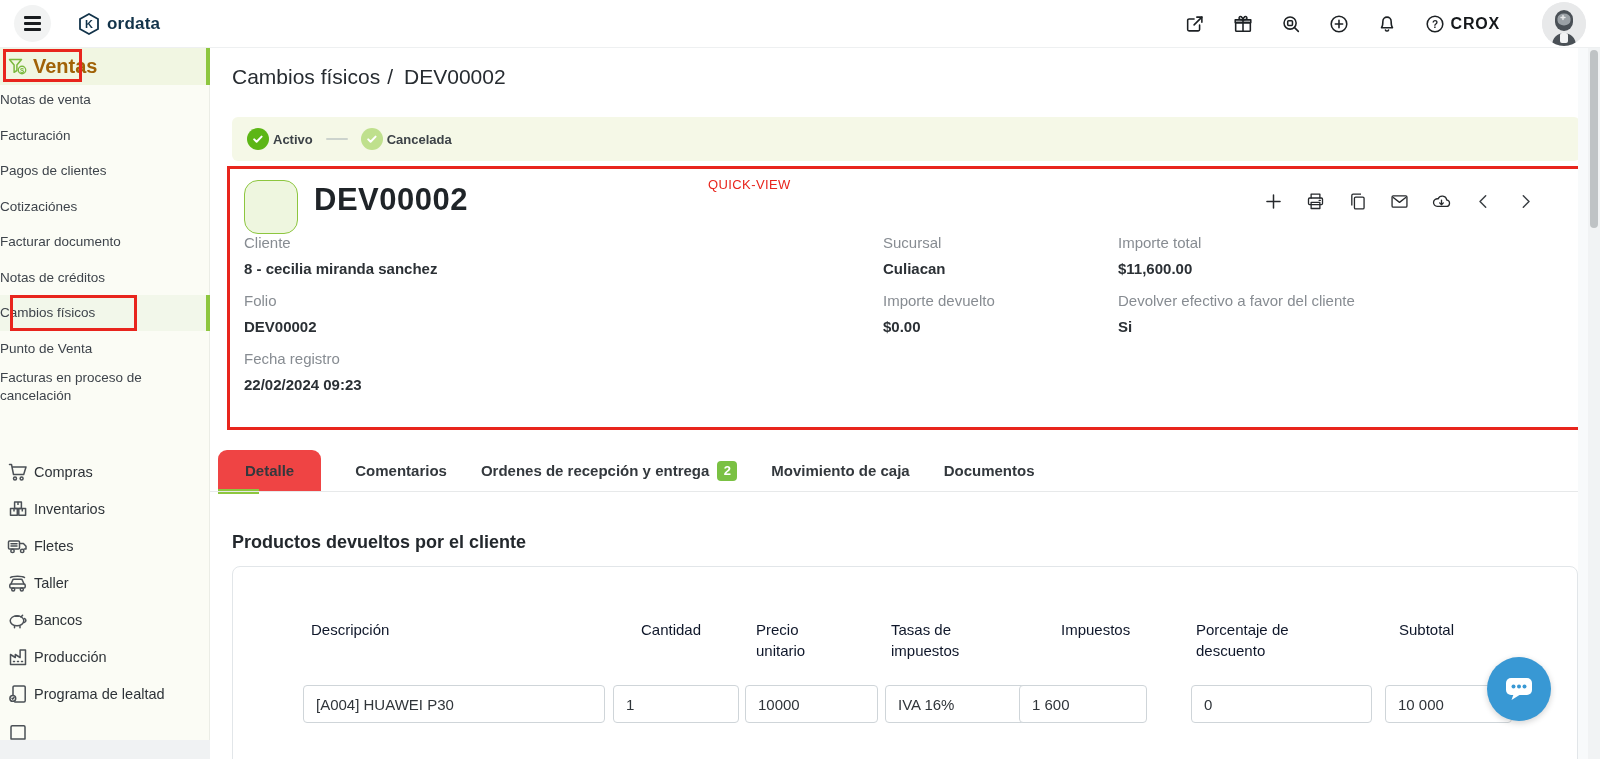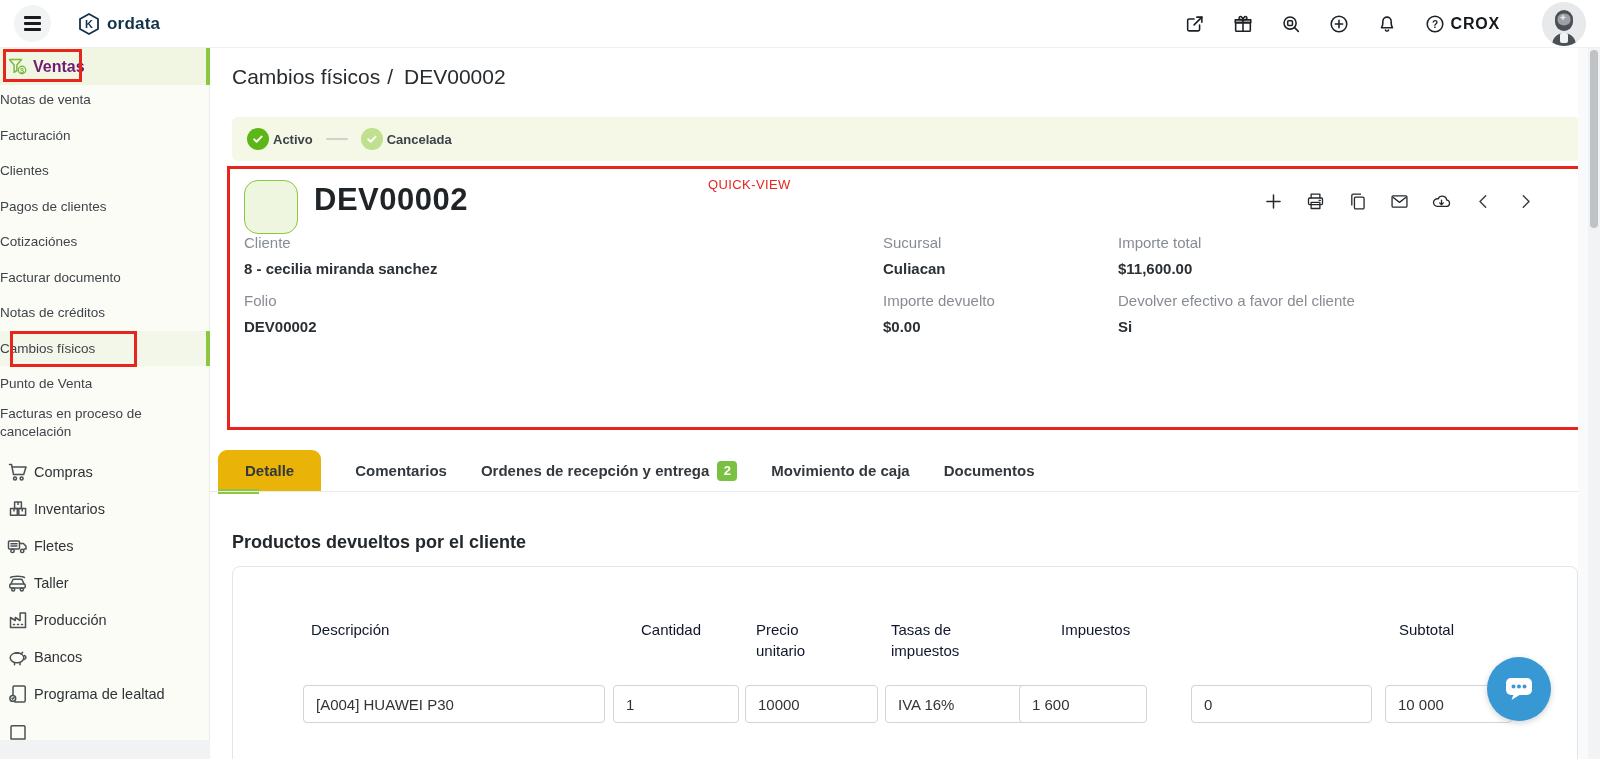--- a/index.html
+++ b/index.html
@@ -21,21 +21,21 @@
   .help-group { display:flex; align-items:center; gap:5px; cursor:pointer; }
   .crox { font-size:16px; font-weight:700; letter-spacing:.8px; color:#15181b; }
   .avatar { width:44px; height:44px; border-radius:50%; background:#e8e9ea; margin-left:16px; cursor:pointer; overflow:hidden; flex:none; }
 
   
   .sidebar { position:absolute; left:0; top:48px; width:210px; height:692px; background:#fbfcf5;
              border-right:1px solid #ebede6; z-index:10; }
   .sidebar-bottom-strip { position:absolute; left:0; top:740px; width:210px; height:19px; background:#f0f2f3; z-index:9; }
   .ventas-row { position:relative; height:37px; background:#f1f6e2; display:flex; align-items:center; padding-left:7px; gap:4px; cursor:pointer; }
   .ventas-row .bar, .subitem.active .bar { position:absolute; right:-1px; top:0; bottom:0; width:4px; background:#8dc63f; }
-  .ventas-label { color:#701a75; font-size:16px; font-weight:700; }
+  .ventas-label { color:#a16207; font-size:20px; font-weight:700; }
   .anno { position:absolute; border:3px solid #e8251d; pointer-events:none; z-index:30; }
   .anno-ventas { left:3px; top:1px; width:79px; height:33px; }
   .subnav { position:absolute; top:34px; left:0; right:0; list-style:none; }
   .subitem { position:relative; height:35.5px; display:flex; align-items:center; 
              font-size:13.5px; color:#3e444b; cursor:pointer; }
   .subitem.two-line { height:53px; align-items:flex-start; padding-top:3px; line-height:18px; padding-right:40px; }
   .subitem.active { background:#f2f7ea; }
   .anno-cambios { left:10px; top:0; width:127px; height:36px; }
   .sections { position:absolute; top:405px; left:0; right:0; list-style:none; }
   .section-item { height:37px; display:flex; align-items:center; padding-left:6px; gap:4px;
@@ -66,21 +66,21 @@
   .qv-actions { position:absolute; right:42px; top:22px; display:flex; align-items:center; gap:21px; }
   .qv-actions .aico { width:21px; height:21px; color:#26292c; background:none; border:none; padding:0; cursor:pointer; }
   .qv-col { position:absolute; top:64px; }
   .qv-col1 { left:14px; } .qv-col2 { left:653px; } .qv-col3 { left:888px; }
   .pair { margin-bottom:12px; }
   .pair .lbl { font-size:15px; color:#878c92; line-height:20px; margin-bottom:6px; }
   .pair .val { font-size:15px; color:#2b3035; font-weight:700; line-height:20px; }
 
   .tabs { position:absolute; left:8px; top:402px; height:42px; display:flex; align-items:center; gap:34px; }
   .tab { font-size:15px; font-weight:600; color:#33383d; cursor:pointer; line-height:42px; height:42px; display:flex; align-items:center; }
-  .tab.active { background:#eab308; border-radius:9px 9px 0 0; padding:0 27px; position:relative; }
+  .tab.active { background:#ef4444; border-radius:9px 9px 0 0; padding:0 27px; position:relative; }
   .tab.active .active-underline { position:absolute; left:0; bottom:-2px; width:41px; height:5px; background:#8dc63f; }
   .tab-badge { margin-left:8px; min-width:20px; height:20px; background:#7ac143; color:#fff; border-radius:4px;
                font-size:13px; font-weight:700; display:flex; align-items:center; justify-content:center; padding:0 4px; }
   .tabs-rule { position:absolute; left:0; top:443px; width:1378px; height:1px; background:#e7e9ea; }
 
   .prod-title { position:absolute; left:22px; top:484px; font-size:18px; font-weight:700; color:#23282d; }
   .prod-card { position:absolute; left:22px; top:518px; width:1346px; height:230px; background:#fff;
                border:1px solid #e2e6e9; border-radius:8px; }
   .th { position:absolute; top:52px; font-size:15px; font-weight:400; color:#0f172a; line-height:21px; }
   .th0{left:78px;} .th1{left:408px;} .th2{left:523px;width:84px;} .th3{left:658px;width:104px;}
@@ -180,21 +180,20 @@
       <circle cx="15" cy="14" r="3.7" fill="#fbfcf5" stroke="#7cb93e" stroke-width="1.4"></circle>
       <text x="15" y="16.6" text-anchor="middle" font-size="7.5" font-weight="bold" fill="#7cb93e">$</text>
     </svg>
     <span class="ventas-label">Ventas</span>
     <span class="bar"></span>
     <span class="anno anno-ventas"></span>
   </div>
   <ul class="subnav">
     <li class="subitem">Notas de venta</li>
     <li class="subitem">Facturación</li>
-    <li class="subitem">Clientes</li>
     <li class="subitem">Pagos de clientes</li>
     <li class="subitem">Cotizaciónes</li>
     <li class="subitem">Facturar documento</li>
     <li class="subitem">Notas de créditos</li>
     <li class="subitem active">
       <span>Cambios físicos</span>
       <span class="bar"></span>
       <span class="anno anno-cambios"></span>
     </li>
     <li class="subitem">Punto de Venta</li>
@@ -232,33 +231,33 @@
       <svg class="sec-ico" viewBox="0 0 24 24" fill="none" stroke="currentColor" stroke-width="1.5" stroke-linecap="round" stroke-linejoin="round">
         <path d="M5 13l1.6-3.8a1.4 1.4 0 0 1 1.3-.9h7.2a1.4 1.4 0 0 1 1.3.9L18 13"></path>
           <rect x="3.8" y="13" width="15.4" height="4" rx="1.2"></rect>
           <circle cx="7.2" cy="18.6" r="1.5"></circle>
           <circle cx="15.8" cy="18.6" r="1.5"></circle>
           <path d="M4.5 6.5c2-1.8 12-1.8 14 0"></path>
       </svg>
       <span>Taller</span>
     </li>
     <li class="section-item">
-      <svg class="sec-ico" viewBox="0 0 24 24" fill="none" stroke="currentColor" stroke-width="1.5" stroke-linejoin="round">
-        <path d="M4.5 19.5V9.5l4.8 3v-3l4.8 3V5h5.4v14.5z"></path>
-          <path d="M7.5 16.5h1M11.5 16.5h1M15.5 16.5h1" stroke-linecap="round"></path>
-      </svg>
-      <span>Producción</span>
-    </li>
-    <li class="section-item">
       <svg class="sec-ico" viewBox="0 0 24 24" fill="none" stroke="currentColor" stroke-width="1.5" stroke-linecap="round" stroke-linejoin="round">
         <path d="M18.3 10.6c.9.2 1.6.9 1.6 1.9 0 .9-.6 1.6-1.5 1.9"></path>
           <ellipse cx="11" cy="12.8" rx="6.8" ry="5"></ellipse>
           <path d="M8.5 18.5v1.3M14 18.5v1.3M9 8.3h4M15 9l1.6-1.8"></path>
       </svg>
       <span>Bancos</span>
+    </li>
+    <li class="section-item">
+      <svg class="sec-ico" viewBox="0 0 24 24" fill="none" stroke="currentColor" stroke-width="1.5" stroke-linejoin="round">
+        <path d="M4.5 19.5V9.5l4.8 3v-3l4.8 3V5h5.4v14.5z"></path>
+          <path d="M7.5 16.5h1M11.5 16.5h1M15.5 16.5h1" stroke-linecap="round"></path>
+      </svg>
+      <span>Producción</span>
     </li>
     <li class="section-item">
       <svg class="sec-ico" viewBox="0 0 24 24" fill="none" stroke="currentColor" stroke-width="1.5" stroke-linecap="round" stroke-linejoin="round">
         <path d="M8.8 20H18a1.2 1.2 0 0 0 1.2-1.2V5.2A1.2 1.2 0 0 0 18 4H8.2A1.2 1.2 0 0 0 7 5.2v7.5"></path>
           <circle cx="6.8" cy="16.4" r="2.9"></circle>
           <path d="M6 16.3l.7.8 1.3-1.6"></path>
       </svg>
       <span>Programa de lealtad</span>
     </li>
     <li class="section-item">
@@ -342,20 +341,24 @@
 
     <div class="qv-col qv-col1">
       <div class="pair">
         <div class="lbl">Cliente</div>
         <div class="val">8 - cecilia miranda sanchez</div>
       </div>
       <div class="pair">
         <div class="lbl">Folio</div>
         <div class="val">DEV00002</div>
       </div>
+      <div class="pair">
+        <div class="lbl">Fecha registro</div>
+        <div class="val">22/02/2024 09:23</div>
+      </div>
     </div>
     <div class="qv-col qv-col2">
       <div class="pair">
         <div class="lbl">Sucursal</div>
         <div class="val">Culiacan</div>
       </div>
       <div class="pair">
         <div class="lbl">Importe devuelto</div>
         <div class="val">$0.00</div>
       </div>
@@ -388,20 +391,21 @@
   <div class="tabs-rule"></div>
 
   <h2 class="prod-title">Productos devueltos por el cliente</h2>
 
   <div class="prod-card">
     <div class="th th0">Descripción</div>
     <div class="th th1">Cantidad</div>
     <div class="th th2">Precio unitario</div>
     <div class="th th3">Tasas de impuestos</div>
     <div class="th th4">Impuestos</div>
+    <div class="th th5">Porcentaje de descuento</div>
     <div class="th th6">Subtotal</div>
 
     <div class="cell c0">
       <input type="text" value="[A004] HUAWEI P30" style="">
     </div>
     <div class="cell c1">
       <input type="text" value="1" style="">
     </div>
     <div class="cell c2">
       <input type="text" value="10000" style="">

